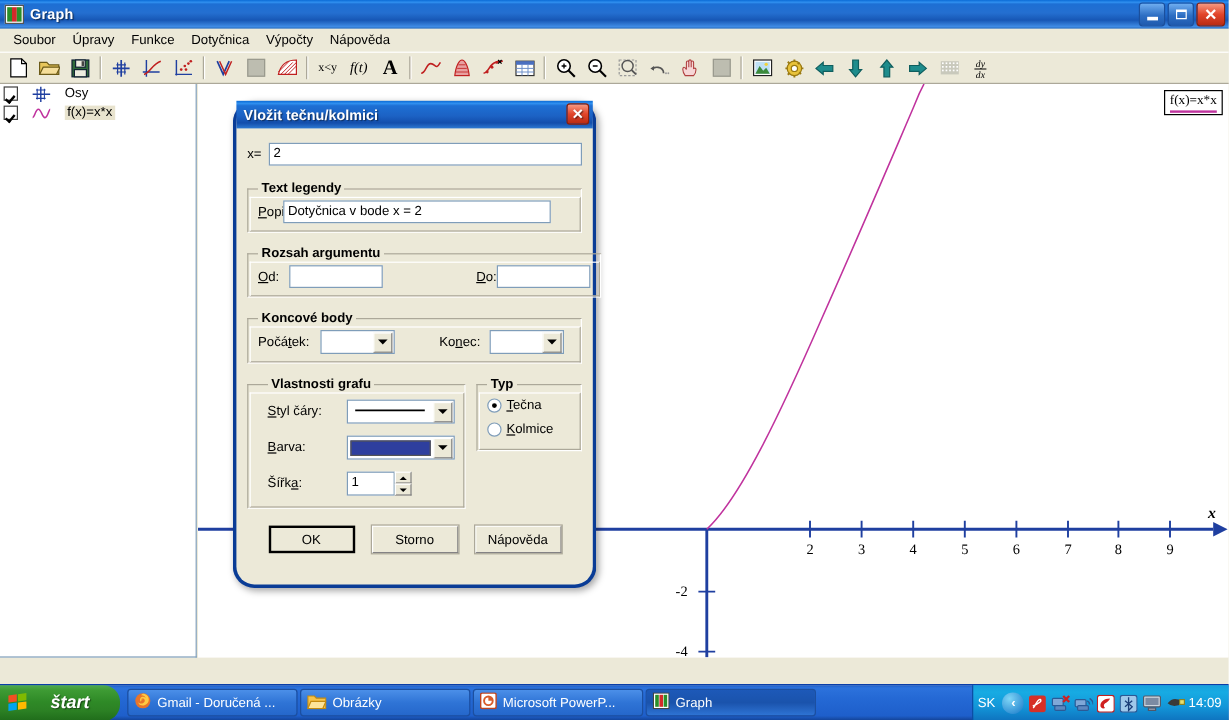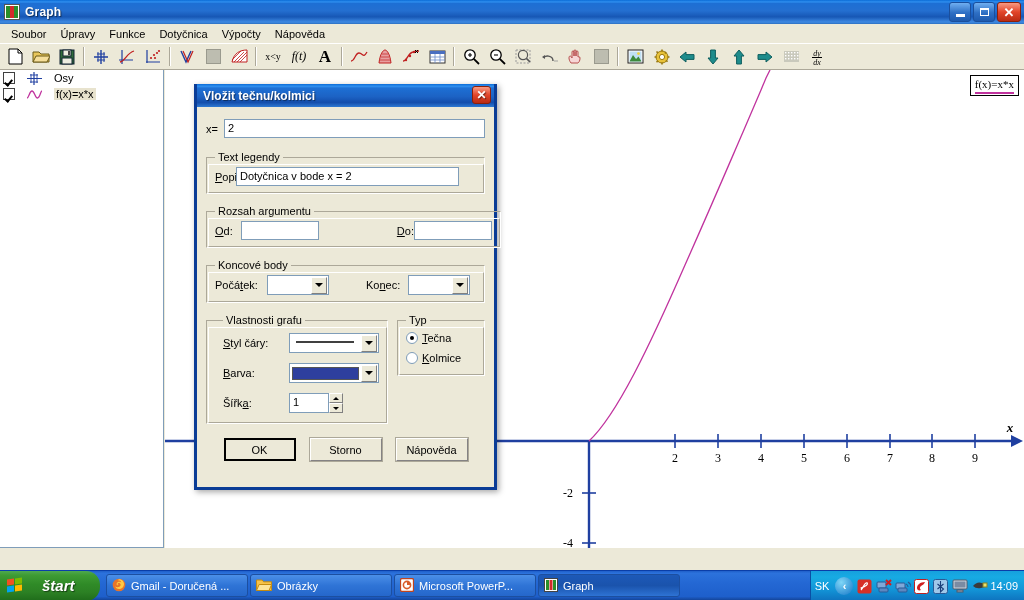--- a/index.html
+++ b/index.html
@@ -215,21 +215,21 @@
 
   fieldset.grp {
     border: 1px solid; border-color: #ACA899 #FFFFFF #FFFFFF #ACA899;
     margin: 0; padding: 4px 8px 7px 8px; position: relative;
   }
   fieldset.grp::after {
     content:""; position:absolute; left:1px; top:1px; right:0; bottom:0;
     border: 1px solid; border-color: #FFFFFF #ACA899 #ACA899 #FFFFFF;
     pointer-events: none;
   }
-  fieldset.grp > legend { font-size: 11px; padding: 0 3px; color:#000; }
+  fieldset.grp > legend { font-size: 11px; padding: 0 3px; color:#000;font-weight:bold; }
 
   .combo {
     border: 1px solid #7F9DB9; background: #fff; height: 20px;
     display: flex; align-items: center; justify-content: flex-end;
   }
   .combo-arrow {
     width: 16px; height: 17px; margin-right: 1px;
     background: #ECE9D8;
     border: 1px solid; border-color: #fff #808080 #808080 #fff;
     display: flex; align-items: center; justify-content: center;
@@ -588,21 +588,21 @@
           <text x="408" y="477" text-anchor="end">-4</text>
         </g>
         <text x="845" y="362" font-family="Liberation Serif, serif" font-size="13" font-weight="bold" font-style="italic" fill="#000" text-anchor="middle">x</text>
       </svg>
       <div class="legendbox">
         <span>f(x)=x*x</span>
         <div class="swatch"></div>
       </div>
     </div>
 
-    <div class="dialog" style="left:194px; top:14px;">
+    <div class="dialog" style="left:194px; top:14px;border-radius:18px;">
       <div class="dlg-title">
         <span>Vložit tečnu/kolmici</span>
         <div class="dlg-close">
           <span>✕</span>
         </div>
       </div>
 
       <div class="dlg-body">
 
         <div class="row" style="margin-top:4px;">

